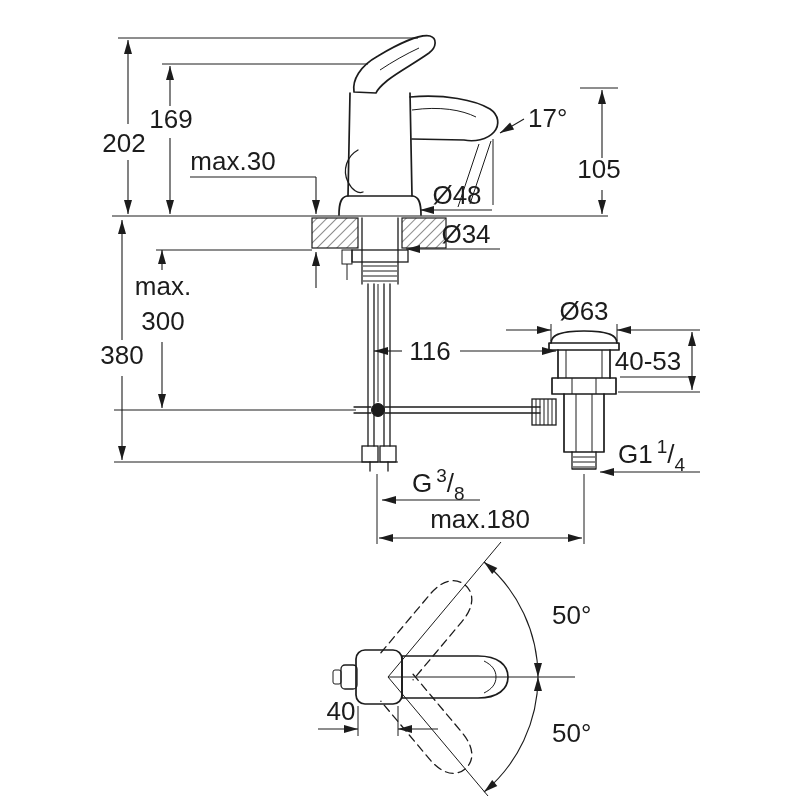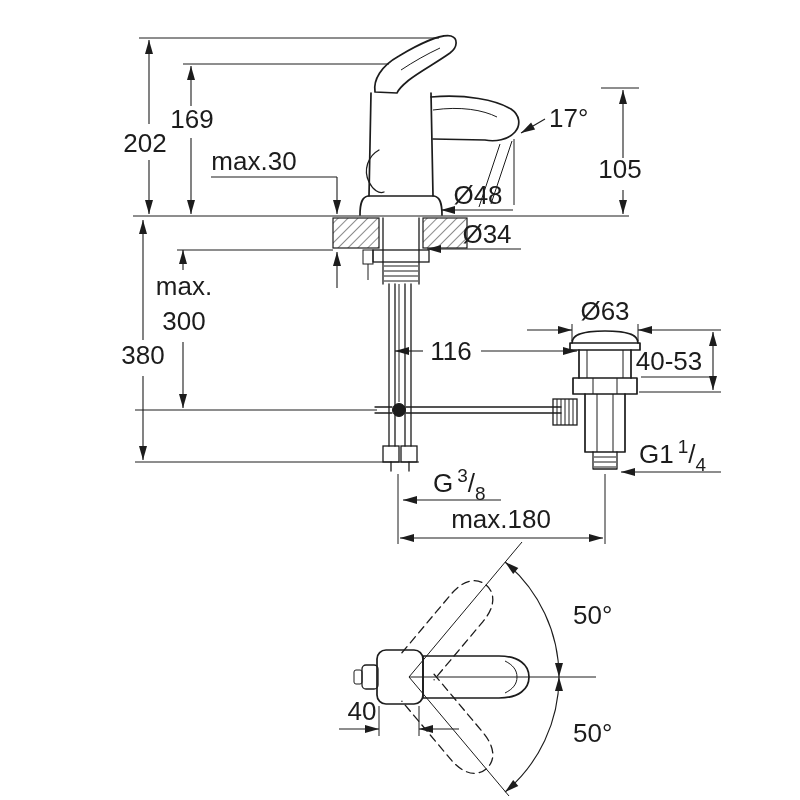--- a/index.html
+++ b/index.html
@@ -1,16 +1,16 @@
 <!DOCTYPE html>
 <html><head>
 <meta charset="utf-8">
 <style>
   html,body { margin:0; padding:0; background:#ffffff; }
-  .stage { width:700px; height:800px; position:relative; background:#7dd3fc; overflow:hidden;margin-left:21px; }
+  .stage { width:700px; height:800px; position:relative; background:#7dd3fc; overflow:hidden; }
   svg { display:block; }
   text { font-family:"Liberation Sans","DejaVu Sans",sans-serif; }
   .main { fill:none; stroke-width:1.7; stroke-linecap:round; stroke-linejoin:round; }
   .med  { fill:none; stroke-width:1.3; stroke-linecap:round; }
   .dim  { fill:none; stroke-width:1.1; }
   .thin { fill:none; stroke-width:1; }
   .dash { stroke-dasharray:8 5; }
 </style>
 </head>
 <body>

